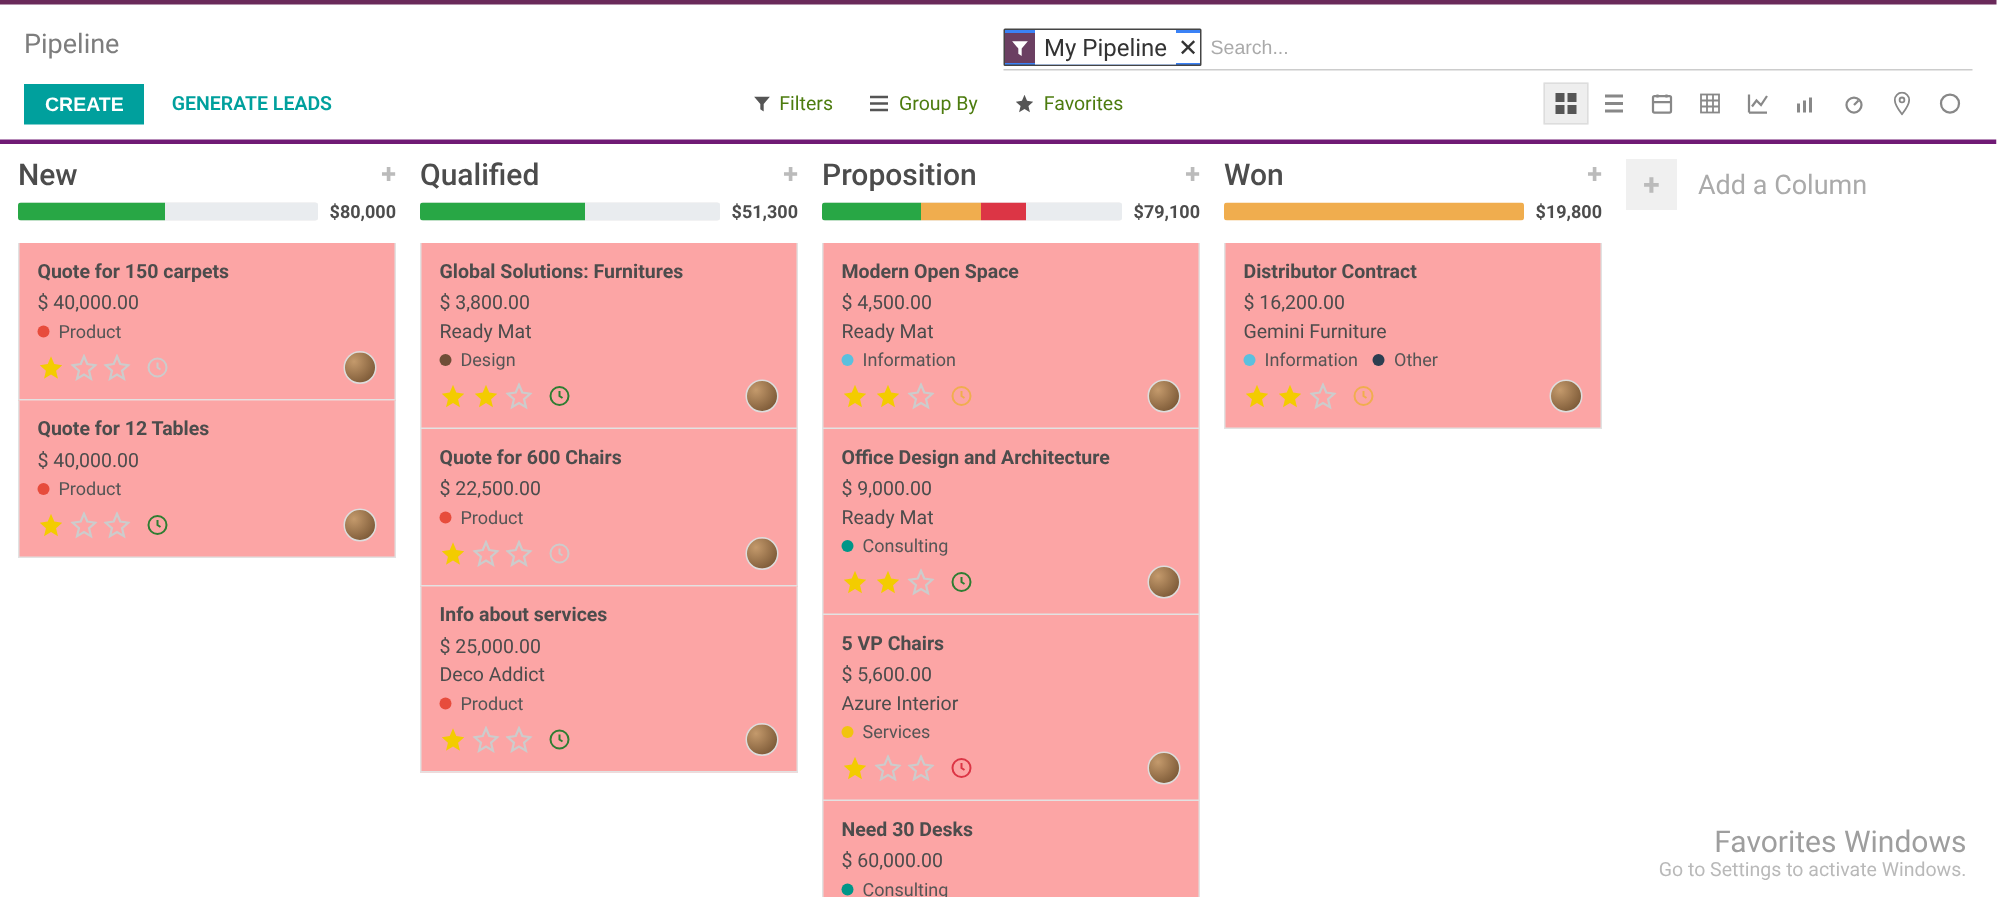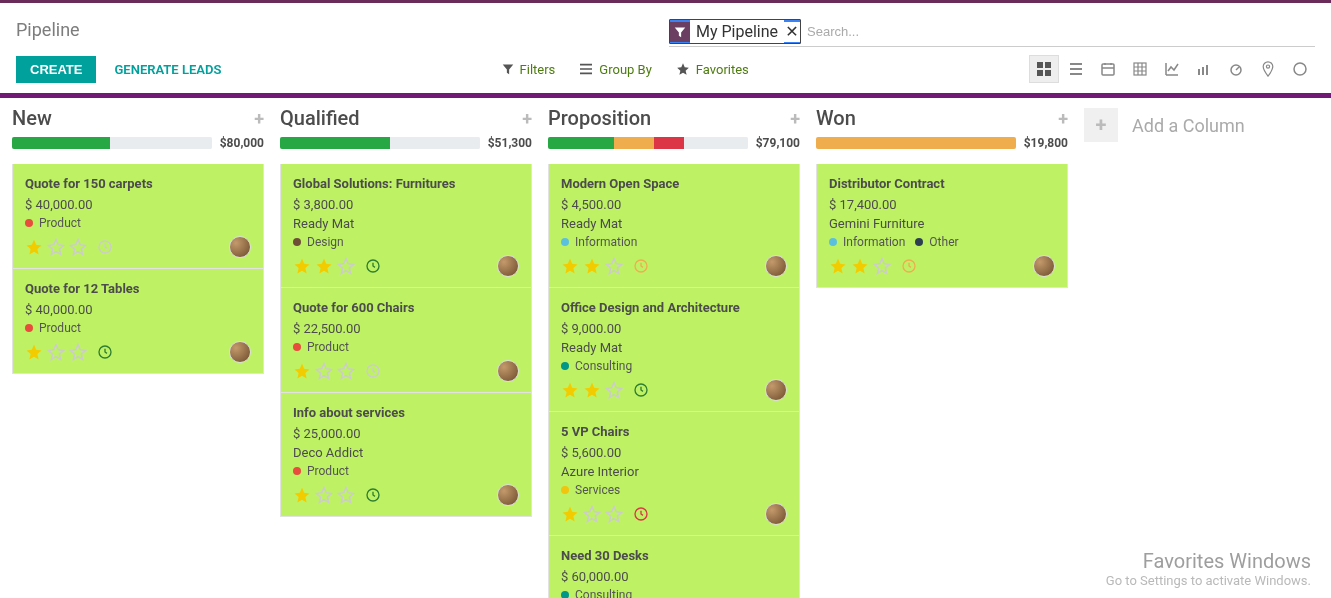--- a/index.html
+++ b/index.html
@@ -33,21 +33,21 @@
     .search-input {
       flex: 1; border: none; outline: none; font-size: 13px; color: #888;
       background: transparent;
     }
     .search-input::placeholder { color: #aaa; }
 
     
     .cp {
       display: flex; align-items: center; justify-content: space-between;
       padding: 8px 16px 10px 16px;
-      border-bottom: 5px solid #701a75;
+      border-bottom: 3px solid #701a75;
     }
     .cp-left { display: flex; align-items: center; gap: 18px; }
     .btn-create {
       background: #00A09D; color: #fff; border: none; padding: 6px 14px;
       font-weight: 600; font-size: 13px; cursor: pointer;
     }
     .btn-genleads { color: #00A09D; font-weight: 600; font-size: 13px; cursor: pointer; }
     .cp-mid { display: flex; gap: 24px; color: #4d7c0f; font-size: 13px;}
     .cp-mid .item { display: inline-flex; align-items: center; gap: 6px; cursor: pointer; }
     .cp-right { display: flex; align-items: center; gap: 2px; }
@@ -67,21 +67,21 @@
     .col-title { font-size: 20px; color: #4c4c4c; font-weight: 500; }
     .col-add { color: #bbb; font-size: 18px; cursor: pointer; font-weight:700;}
     .col-prog-row { display: flex; align-items: center; gap: 8px; margin: 6px 0 14px; }
     .col-total { white-space: nowrap; font-weight: 700; font-size: 12px; color:#4c4c4c;}
     .progress {
       flex: 1; height: 12px; background: #ececec; display: flex; overflow: hidden; border-radius: 2px;
     }
     .seg { height: 100%; }
 
     .card {
-      border: 1px solid #e2e2e2; background: #bef264;
+      border: 1px solid #e2e2e2; background: #fca5a5;
       padding: 12px 12px 10px 12px; margin-bottom: 0px;
       border-top: none;
     }
     .col .card:first-of-type { border-top: 1px solid #e2e2e2; margin-top: 8px;}
     .card-title { font-weight: 700; font-size: 13px; color: #4c4c4c; margin-bottom: 6px; }
     .card-sub { font-size: 13px; color: #4c4c4c; margin-bottom: 4px; }
     .tags { display: flex; gap: 10px; flex-wrap: wrap; margin-bottom: 6px; }
     .tag { display: inline-flex; align-items: center; gap: 6px; font-size: 12px; color: #555; }
     .dot { width: 8px; height: 8px; border-radius: 50%; display: inline-block; }
     .card-foot { display: flex; align-items: center; justify-content: space-between; margin-top: 4px; }
@@ -593,21 +593,21 @@
     <span class="col-add">+</span>
       </div>
       <div class="col-prog-row">
         <div class="progress">
           <div class="seg" style="width: 100%; background: rgb(240, 173, 78);"></div>
         </div>
         <span class="col-total">$19,800</span>
       </div>
       <div class="card">
       <div class="card-title">Distributor Contract</div>
-      <div class="card-sub">$ 17,400.00</div>
+      <div class="card-sub">$ 16,200.00</div>
       <div class="card-sub">Gemini Furniture</div>
       <div class="tags">
           <span class="tag">
             <span class="dot" style="background:#5bc0de"></span>
             <span>Information</span>
           </span>
           <span class="tag">
             <span class="dot" style="background:#2c3e50"></span>
             <span>Other</span>
           </span>

